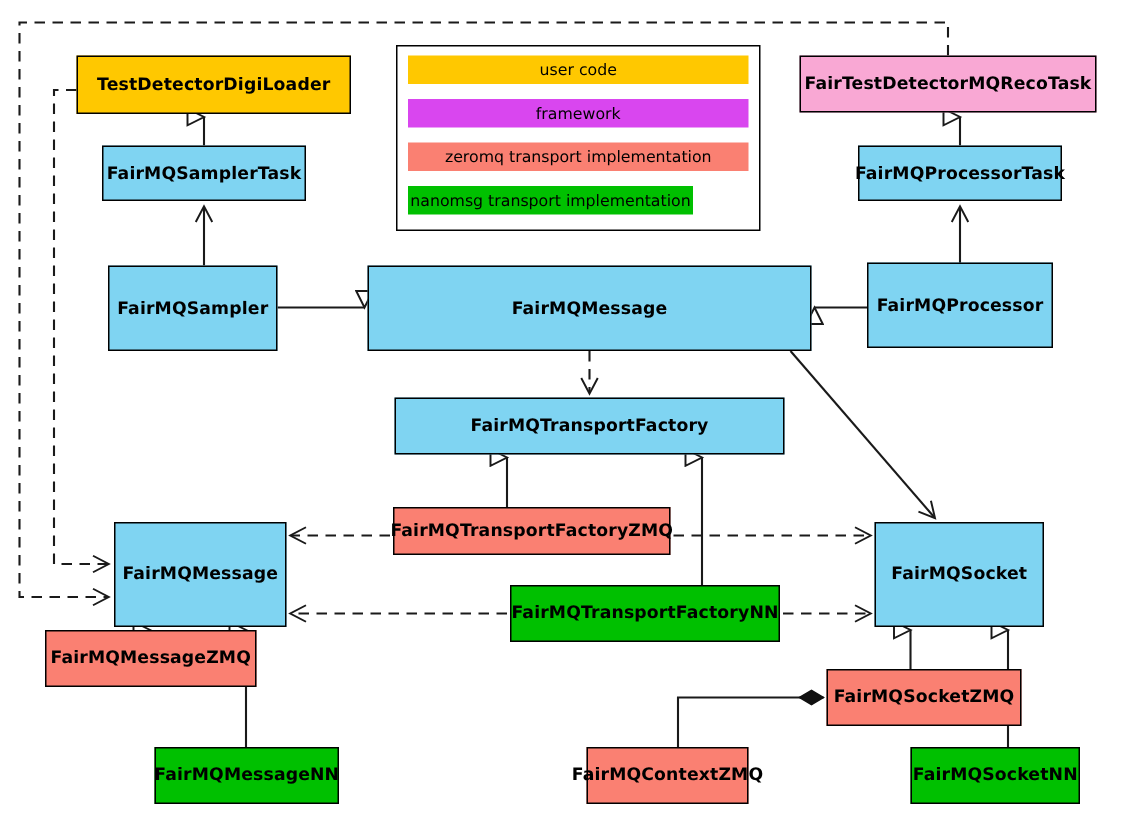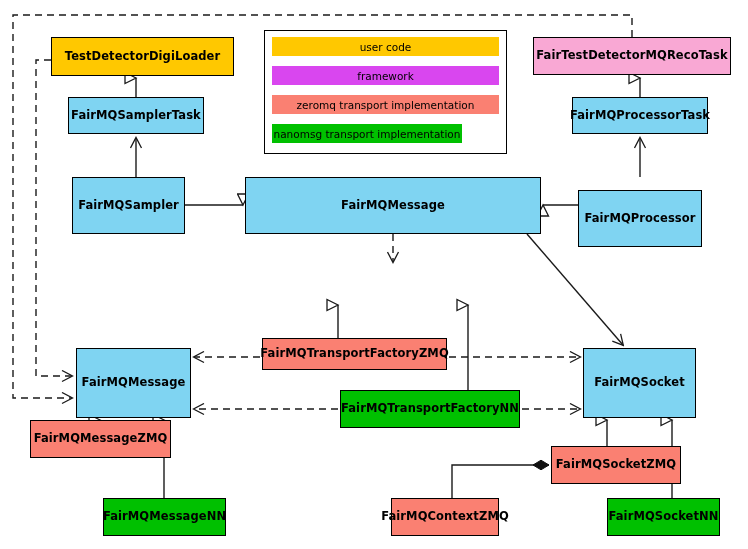--- a/index.html
+++ b/index.html
@@ -121,24 +121,27 @@
   </div>
 
   <div class="node abstract" style="left:572px;top:97px;width:136px;height:37px;background:#7FD4F2;">
     <span>FairMQProcessorTask</span>
   </div>
 
   <div class="node" style="left:245px;top:177px;width:296px;height:57px;background:#7FD4F2;">
     <span>FairMQMessage</span>
   </div>
 
-  <div class="node" style="left:578px;top:190px;width:124px;height:57px;background:#7FD4F2;">
+  <div class="node" style="left:578px;top:175px;width:124px;height:57px;background:#7FD4F2;">
     <span>FairMQProcessor</span>
   </div>
 
+  <div class="node abstract" style="left:263px;top:265px;width:260px;height:38px;background:#7FD4F2;">
+    <span>FairMQTransportFactory</span>
+  </div>
 
   <div class="node" style="left:262px;top:338px;width:185px;height:32px;background:#FA8072;">
     <span>FairMQTransportFactoryZMQ</span>
   </div>
 
   <div class="node" style="left:340px;top:390px;width:180px;height:38px;background:#00C000;">
     <span>FairMQTransportFactoryNN</span>
   </div>
 
   <div class="node abstract" style="left:76px;top:348px;width:115px;height:70px;background:#7FD4F2;">

